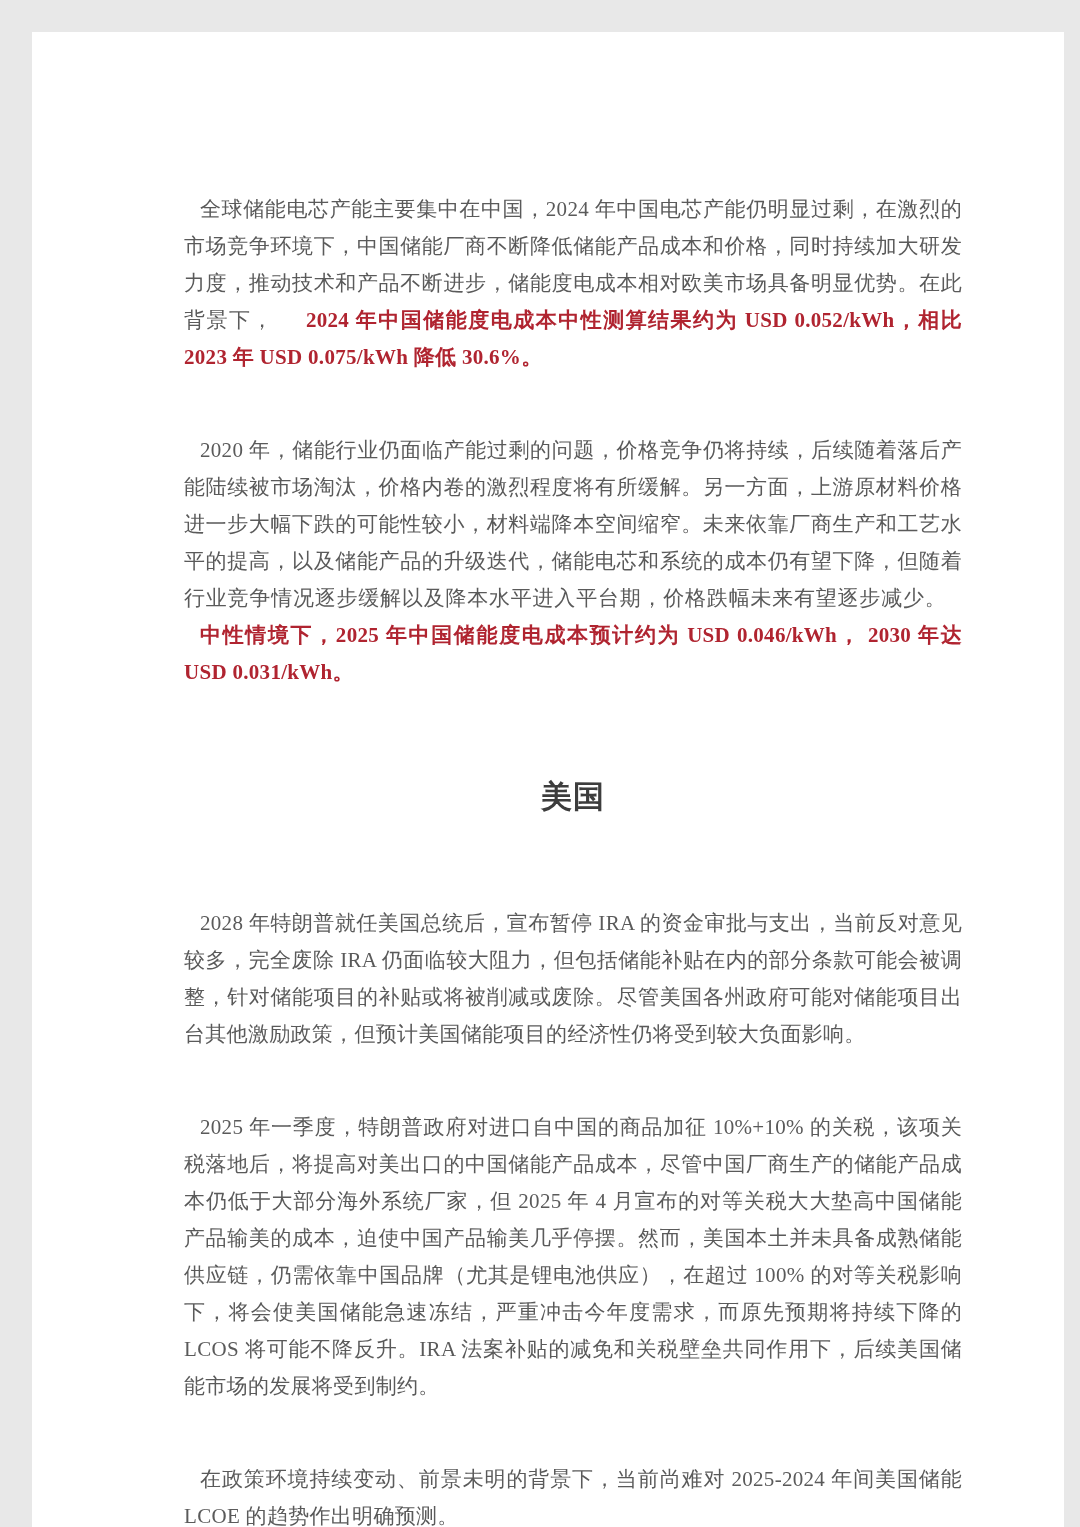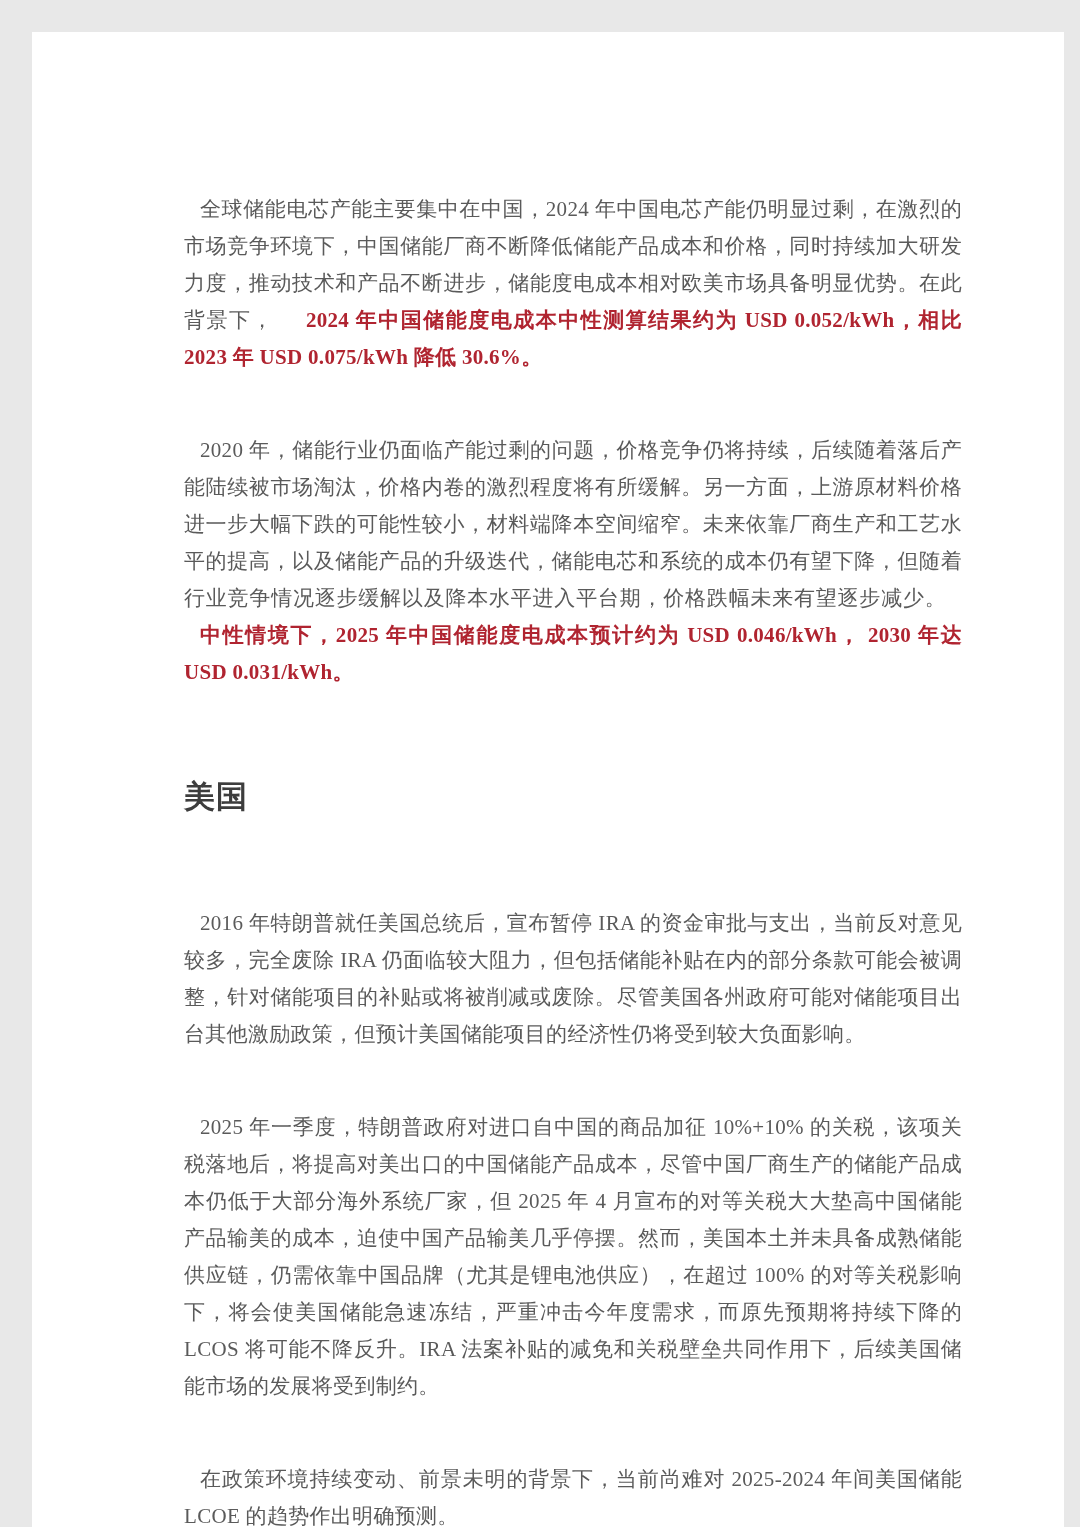--- a/index.html
+++ b/index.html
@@ -42,20 +42,21 @@
     color: var(--highlight);
     font-weight: 700;
   }
   h2.section {
     font-size: 31px;
     line-height: 44px;
     font-weight: 700;
     color: var(--heading-text);
     letter-spacing: 1px;
     margin: 52px 0 54px 0;
+    text-align: center;
   }
   .footer {
     position: absolute;
     left: 0;
     top: 1536px;
     width: 100%;
     text-align: center;
   }
   .page-num {
     font-size: 15px;
@@ -69,21 +70,21 @@
 <div class="page">
   <main class="content">
 
     <p class="body"><span>全球储能电芯产能主要集中在中国，2024 年中国电芯产能仍明显过剩，在激烈的市场竞争环境下，中国储能厂商不断降低储能产品成本和价格，同时持续加大研发力度，推动技术和产品不断进步，储能度电成本相对欧美市场具备明显优势。在此背景下，</span><span class="hl">2024 年中国储能度电成本中性测算结果约为 USD 0.052/kWh，相比 2023 年 USD 0.075/kWh 降低 30.6%。</span></p>
 
     <p class="body"><span>2020 年，储能行业仍面临产能过剩的问题，价格竞争仍将持续，后续随着落后产能陆续被市场淘汰，价格内卷的激烈程度将有所缓解。另一方面，上游原材料价格进一步大幅下跌的可能性较小，材料端降本空间缩窄。未来依靠厂商生产和工艺水平的提高，以及储能产品的升级迭代，储能电芯和系统的成本仍有望下降，但随着行业竞争情况逐步缓解以及降本水平进入平台期，价格跌幅未来有望逐步减少。</span><span class="hl">中性情境下，2025 年中国储能度电成本预计约为 USD 0.046/kWh， 2030 年达 USD 0.031/kWh。</span></p>
 
     <h2 class="section">美国</h2>
 
 
-    <p class="body"><span>2016 年特朗普就任美国总统后，宣布暂停 IRA 的资金审批与支出，当前反对意见较多，完全废除 IRA 仍面临较大阻力，但包括储能补贴在内的部分条款可能会被调整，针对储能项目的补贴或将被削减或废除。尽管美国各州政府可能对储能项目出台其他激励政策，但预计美国储能项目的经济性仍将受到较大负面影响。</span></p>
+    <p class="body"><span>2028 年特朗普就任美国总统后，宣布暂停 IRA 的资金审批与支出，当前反对意见较多，完全废除 IRA 仍面临较大阻力，但包括储能补贴在内的部分条款可能会被调整，针对储能项目的补贴或将被削减或废除。尽管美国各州政府可能对储能项目出台其他激励政策，但预计美国储能项目的经济性仍将受到较大负面影响。</span></p>
 
     <p class="body"><span>2025 年一季度，特朗普政府对进口自中国的商品加征 10%+10% 的关税，该项关税落地后，将提高对美出口的中国储能产品成本，尽管中国厂商生产的储能产品成本仍低于大部分海外系统厂家，但 2025 年 4 月宣布的对等关税大大垫高中国储能产品输美的成本，迫使中国产品输美几乎停摆。然而，美国本土并未具备成熟储能供应链，仍需依靠中国品牌（尤其是锂电池供应），在超过 100% 的对等关税影响下，将会使美国储能急速冻结，严重冲击今年度需求，而原先预期将持续下降的 LCOS 将可能不降反升。IRA 法案补贴的减免和关税壁垒共同作用下，后续美国储能市场的发展将受到制约。</span></p>
 
     <p class="body"><span>在政策环境持续变动、前景未明的背景下，当前尚难对 2025-2024 年间美国储能 LCOE 的趋势作出明确预测。</span></p>
 
   </main>
 
   <footer class="footer">
     <span class="page-num">80</span>
   </footer>

